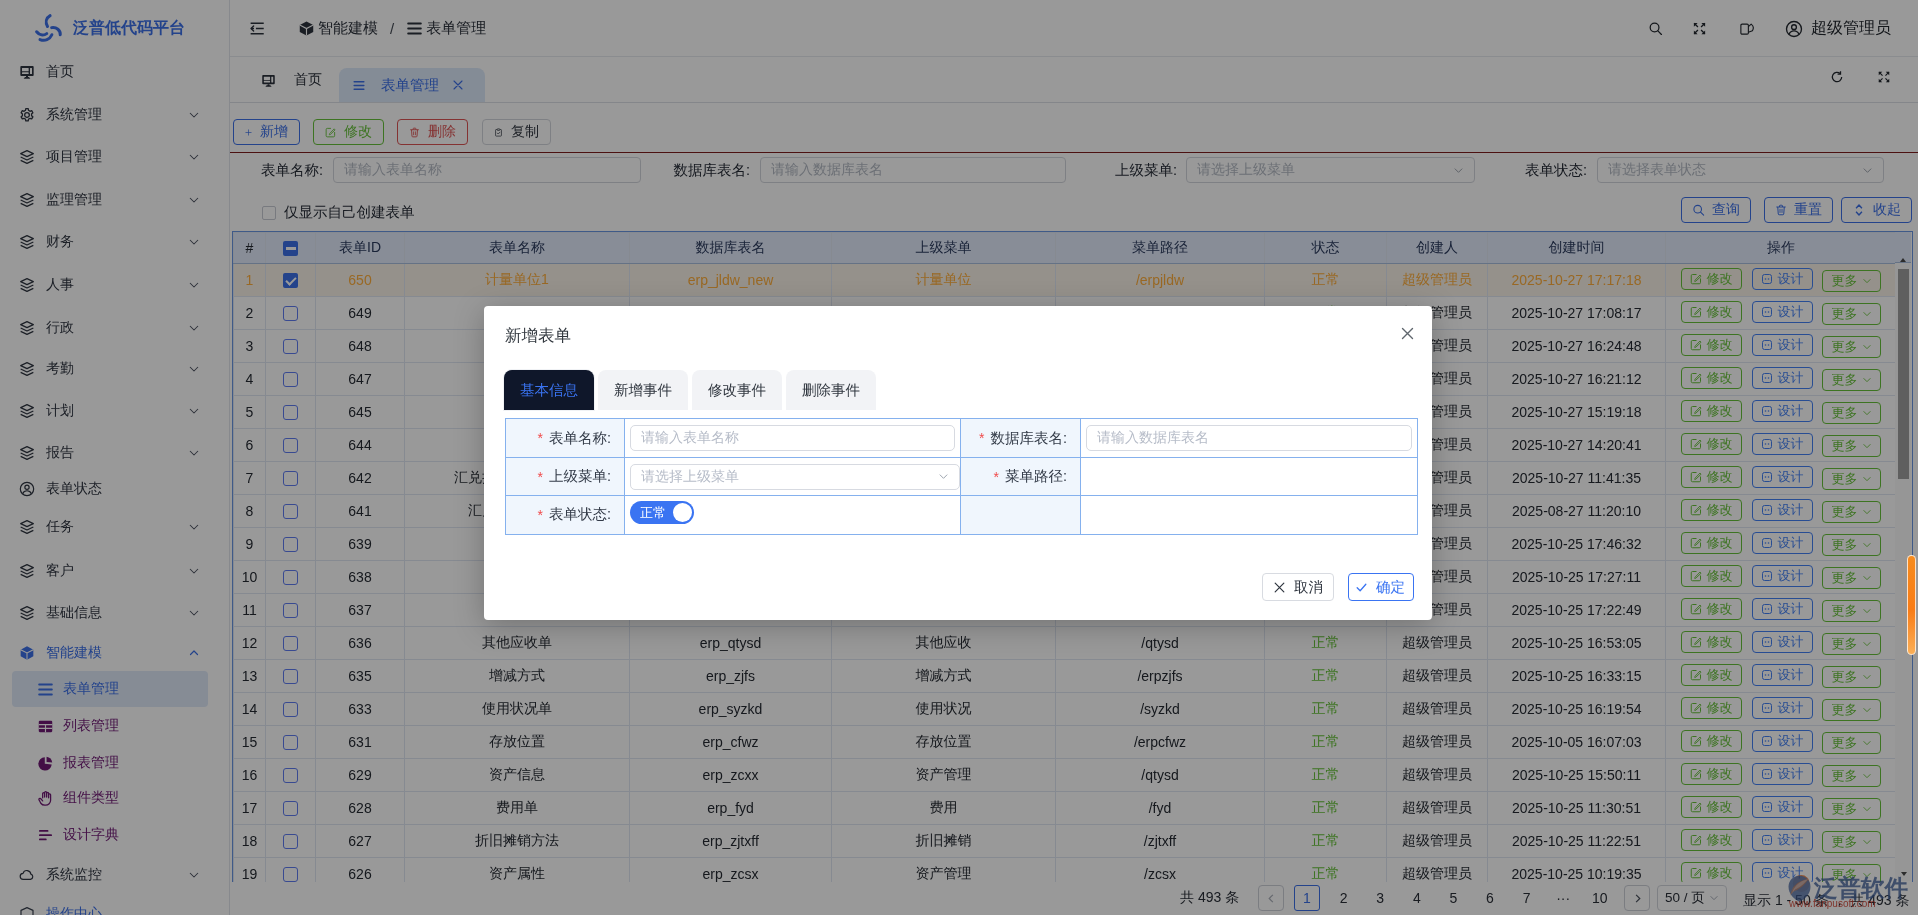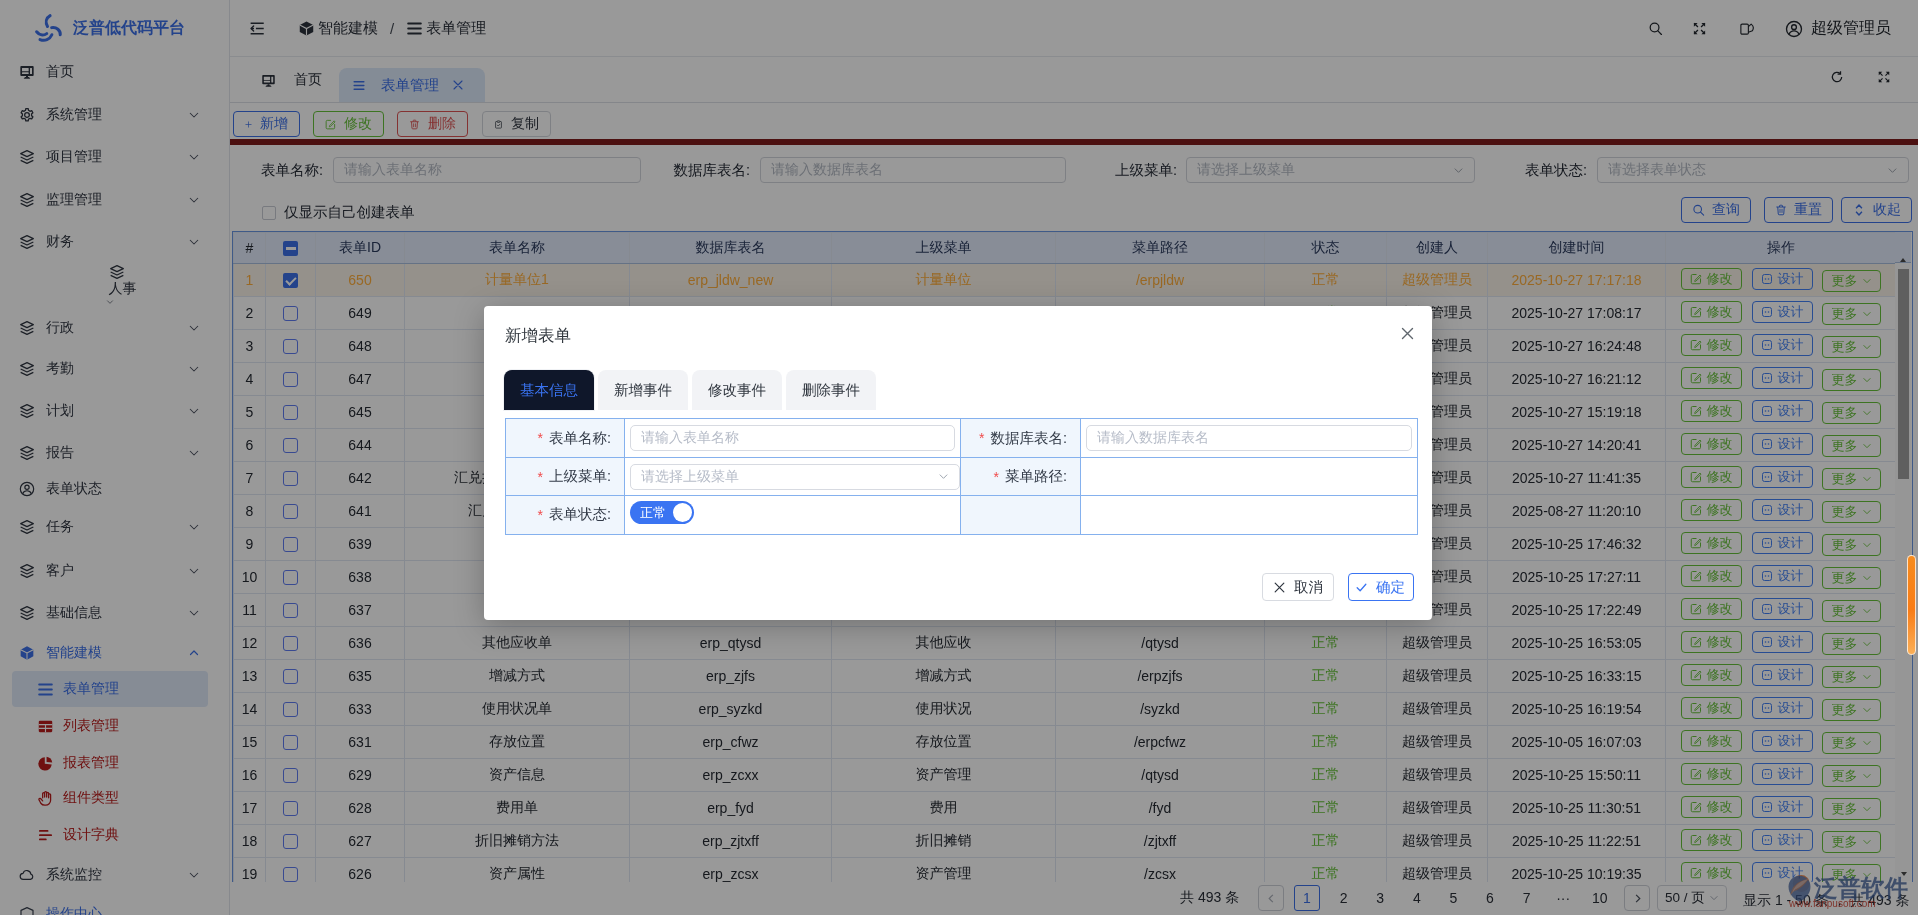--- a/index.html
+++ b/index.html
@@ -12,21 +12,21 @@
   .sidebar { position:absolute; left:0; top:0; width:230px; height:915px; background:#fff; border-right:1px solid #e2e5ec; z-index:5; overflow:hidden; }
   .logo-row { height:56px; display:flex; align-items:center; padding-left:34px; }
   .logo-mark { width:30px; height:30px; }
   .logo-title { margin-left:9px; font-size:16px; font-weight:bold; color:#3c70e8; letter-spacing:0; white-space:nowrap; }
   .menu { position:absolute; top:0; left:0; right:0; height:915px; }
   .m-item { position:absolute; left:0; right:0; height:42px; display:flex; align-items:center; padding:0 14px 0 19px; color:#303642; cursor:pointer; }
   .m-item .mi { width:16px; height:16px; flex:none; }
   .m-item .m-label { margin-left:11px; font-size:14px; flex:1; white-space:nowrap; }
   .m-item .chev { width:12px; height:12px; color:#4c5260; margin-right:15px; }
   .m-item.blue, .m-item.blue .m-label, .m-item.blue .chev { color:#3c70e8; }
-  .sub-item { position:absolute; left:0; right:0; height:36px; display:flex; align-items:center; padding-left:37px; color:#b91c1c; cursor:pointer; }
+  .sub-item { position:absolute; left:0; right:0; height:36px; display:flex; align-items:center; padding-left:37px; color:#701a75; cursor:pointer; }
   .sub-item .mi { width:17px; height:17px; flex:none; }
   .sub-item .m-label { margin-left:9px; font-size:14px; white-space:nowrap; }
   .menu [data-name="shield-icon"] { color:#3a4250; }
   .sub-item.active { background:#dfe9f9; border-radius:4px; left:12px; right:21px; padding-left:25px; color:#3c70e8; }
 
   
   .top-header { position:absolute; left:230px; top:0; right:0; height:57px; background:#fff; border-bottom:1px solid #e7e9ef; display:flex; align-items:center; }
   .fold-btn { margin-left:17px; width:20px; height:17px; color:#2c323c; cursor:pointer; }
   .breadcrumb { display:flex; align-items:center; margin-left:31px; color:#2c323c; font-size:15px; }
   .breadcrumb .bc-icon { width:17px; height:17px; margin-right:3px; color:#2c323c; }
@@ -48,21 +48,21 @@
   .tab-active .mi { width:16px; height:13px; margin-left:12px; }
   .tab-active .t-label { margin-left:14px; font-size:14.5px; }
   .tab-active .t-close { margin-left:13px; width:12px; height:12px; }
   .tabbar-right { position:absolute; right:27px; top:13px; display:flex; gap:33px; }
   .tabbar-right .mi { width:14px; height:14px; color:#23282f; cursor:pointer; }
 
   
   .content { position:absolute; left:230px; top:103px; right:0; bottom:0; background:#fff; }
 
   
-  .toolbar { position:absolute; left:0; top:0; right:0; height:41.5px; border-bottom:6px solid #7f1d1d; }
+  .toolbar { position:absolute; left:0; top:8px; right:0; height:41.5px; border-bottom:1px solid #7f1d1d; }
   .tb-btn { position:absolute; top:8px; height:26px; border-radius:4px; border:1px solid; background:#fff; display:flex; align-items:center; font-size:14px; cursor:pointer; padding:0 11px; white-space:nowrap; }
   .tb-btn .bi { width:15px; height:15px; margin-right:8px; }
   .btn-add { left:3px; width:67px; border-color:#3c70e8; color:#3c70e8; }
   .btn-edit { left:83px; width:71px; border-color:#67c23a; color:#67c23a; }
   .btn-del { left:167px; width:71px; border-color:#dd5454; color:#dd5454; }
   .btn-copy { left:252px; width:69px; border-color:#d3d6dd; color:#2f353f; }
 
   
   .filter { position:absolute; left:0; top:42px; right:0; height:88px; }
   .f-label { position:absolute; font-size:14.5px; color:#272d38; top:12px; height:26px; line-height:26px; text-align:right; }
@@ -351,21 +351,21 @@
           <div class="m-item" data-name="sidebar-item" style="top: 221px;">
             <svg class="mi" data-name="layers-icon">
               <use href="#layers"></use>
             </svg>
             <span class="m-label" data-name="menu-item-label">财务</span>
             <svg class="chev" data-name="chevron-icon">
               <use href="#chev-down"></use>
             </svg>
           </div>
 
-          <div class="m-item" data-name="sidebar-item" style="top: 264px; flex-direction: column;">
+          <div class="m-item" data-name="sidebar-item" style="top: 264px;">
             <svg class="mi" data-name="layers-icon">
               <use href="#layers"></use>
             </svg>
             <span class="m-label" data-name="menu-item-label">人事</span>
             <svg class="chev" data-name="chevron-icon">
               <use href="#chev-down"></use>
             </svg>
           </div>
 
           <div class="m-item" data-name="sidebar-item" style="top: 307px;">
@@ -619,21 +619,21 @@
           <span class="ph" data-name="placeholder-text">请输入数据库表名</span>
         </div>
       <div class="f-label" style="left:855px; width:92px;" data-name="filter-label">上级菜单:</div>
       <div class="f-input f-select" style="left:956px; width:289px;" data-name="parent-menu-select">
         <span class="ph" data-name="placeholder-text">请选择上级菜单</span>
         <svg class="sel-arrow" data-name="chevron-down-icon">
             <use href="#chev-down"></use>
           </svg>
       </div>
       <div class="f-label" style="left:1263px; width:94px;" data-name="filter-label">表单状态:</div>
-      <div class="f-input f-select" style="left:1367px; width:312px;" data-name="form-status-select">
+      <div class="f-input f-select" style="left:1367px; width:287px;" data-name="form-status-select">
         <span class="ph" data-name="placeholder-text">请选择表单状态</span>
         <svg class="sel-arrow" data-name="chevron-down-icon">
             <use href="#chev-down"></use>
           </svg>
       </div>
       <div class="onlymine" data-name="only-mine-checkbox">
         <span class="cbx" data-name="checkbox"></span>
         <span class="ol-label">仅显示自己创建表单</span>
       </div>
       <button class="f-btn" style="left:1451px; width:70px;" data-name="search-button">

